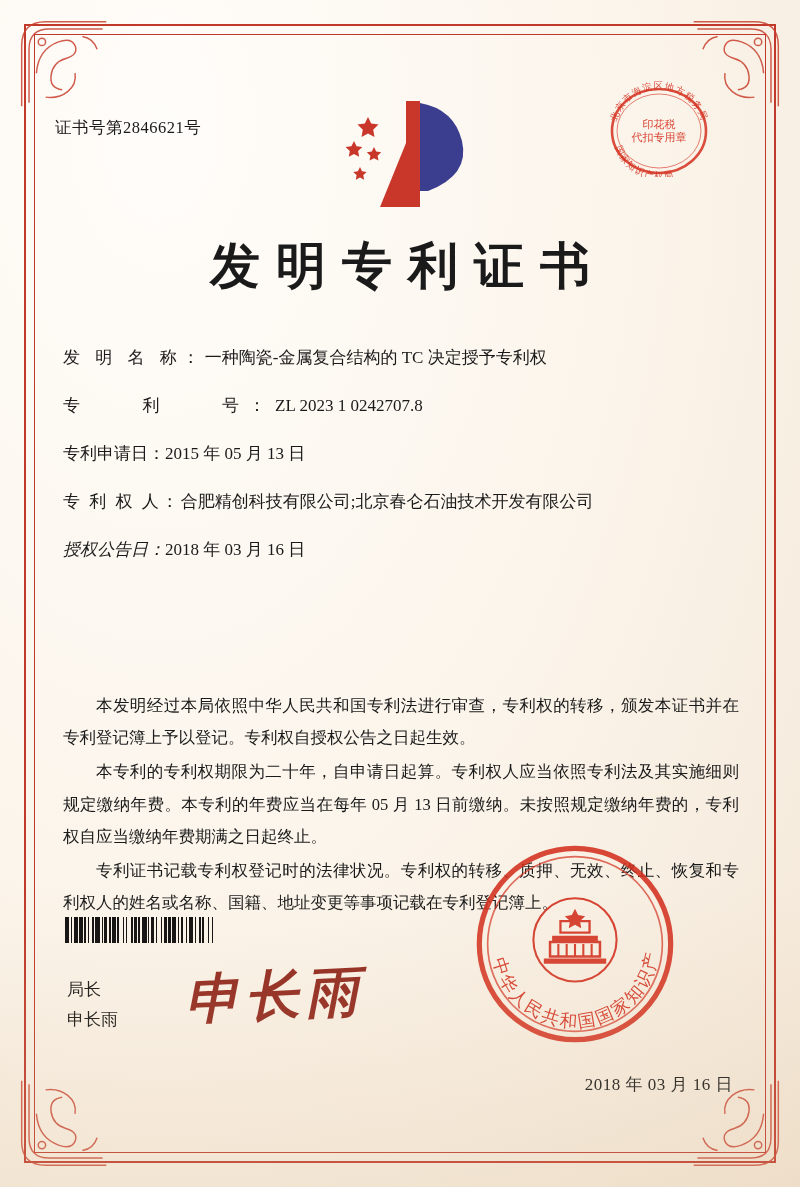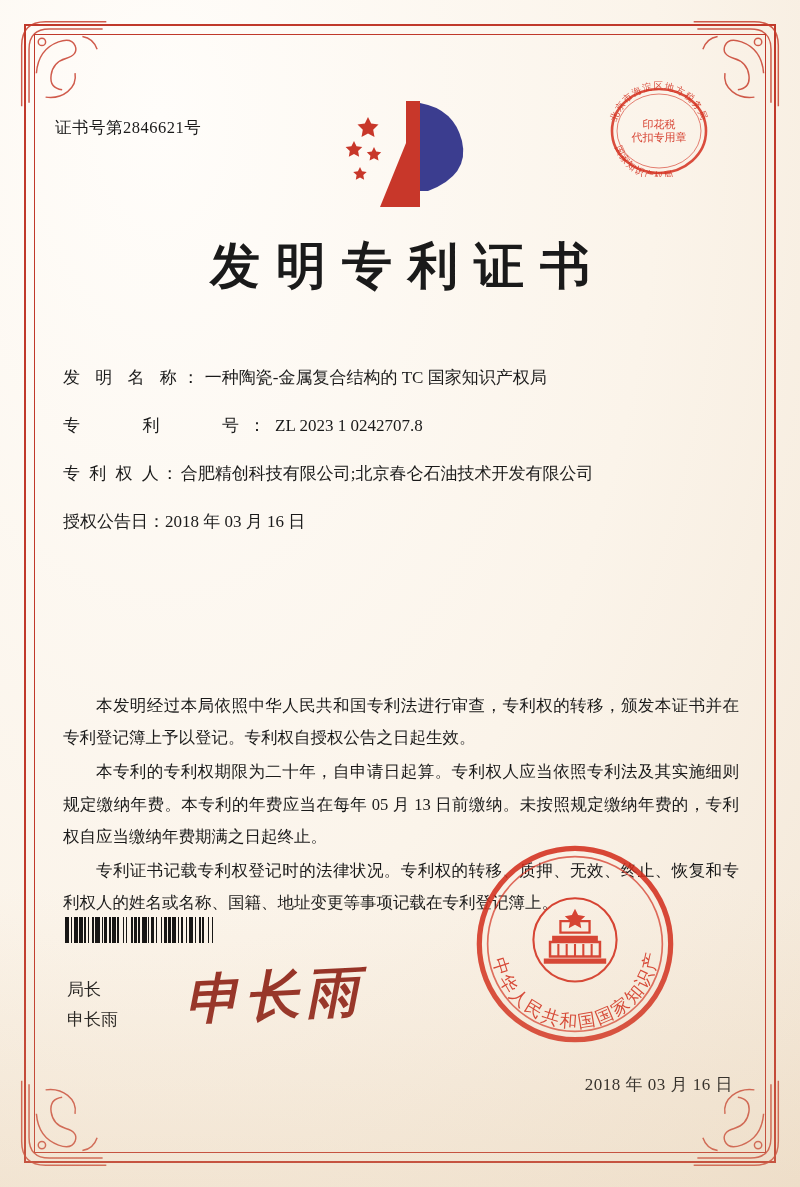--- a/index.html
+++ b/index.html
@@ -72,26 +72,26 @@
     position:absolute;left:8px;right:0;top:290px;
     font-size:17px;
   }
   .field{
     margin-bottom:22.5px;
     line-height:1.5;
     white-space:nowrap;
   }
   .fl{display:inline-block;}
   .fv{display:inline-block;}
-  .f-name .fl{letter-spacing:5.5px;margin-top:20px;}
+  .f-name .fl{letter-spacing:5.5px;}
   .f-inventor .fl{letter-spacing:9.5px;}
   .f-patentno .fl{letter-spacing:9.5px;}
   .f-appdate .fl{letter-spacing:0px;}
   .f-owner .fl{letter-spacing:2.5px;}
-  .f-grant .fl{letter-spacing:0px;}
+  .f-grant .fl{letter-spacing:0px;font-style:italic;}
 
   .paras{
     position:absolute;left:8px;right:6px;top:635px;
     font-size:16.5px;
     line-height:1.95;
     text-align:justify;
   }
   .paras p{margin:0 0 2px 0;text-indent:2em;}
 
   
@@ -207,24 +207,27 @@
           <path d="M54 52 l2.2 4.5 5 .7 -3.6 3.5 .9 4.9 -4.5-2.3 -4.4 2.3 .8-4.9 -3.6-3.5 5-.7 Z"></path>
           <path d="M40 72 l2 4.2 4.7 .7 -3.4 3.2 .8 4.6 -4.1-2.2 -4.2 2.2 .8-4.6 -3.4-3.2 4.7-.7 Z"></path>
         </g>
       </svg>
     </div>
 
     <div class="title">发明专利证书</div>
 
     <div class="fields">
       <div class="field f-name">
-        <span class="fl">发 明 名 称：</span><span class="fv">一种陶瓷-金属复合结构的 TC 国家知识产权局</span>
+        <span class="fl">发 明 名 称：</span><span class="fv">一种陶瓷-金属复合结构的 TC 决定授予专利权</span>
       </div>
       <div class="field f-patentno">
         <span class="fl">专　　利　　号：</span><span class="fv">ZL 2023 1 0242707.8</span>
+      </div>
+      <div class="field f-appdate">
+        <span class="fl">专利申请日：</span><span class="fv">2015 年 05 月 13 日</span>
       </div>
       <div class="field f-owner">
         <span class="fl">专 利 权 人：</span><span class="fv">合肥精创科技有限公司;北京春仑石油技术开发有限公司</span>
       </div>
       <div class="field f-grant">
         <span class="fl">授权公告日：</span><span class="fv">2018 年 03 月 16 日</span>
       </div>
     </div>
 
     <div class="paras">

